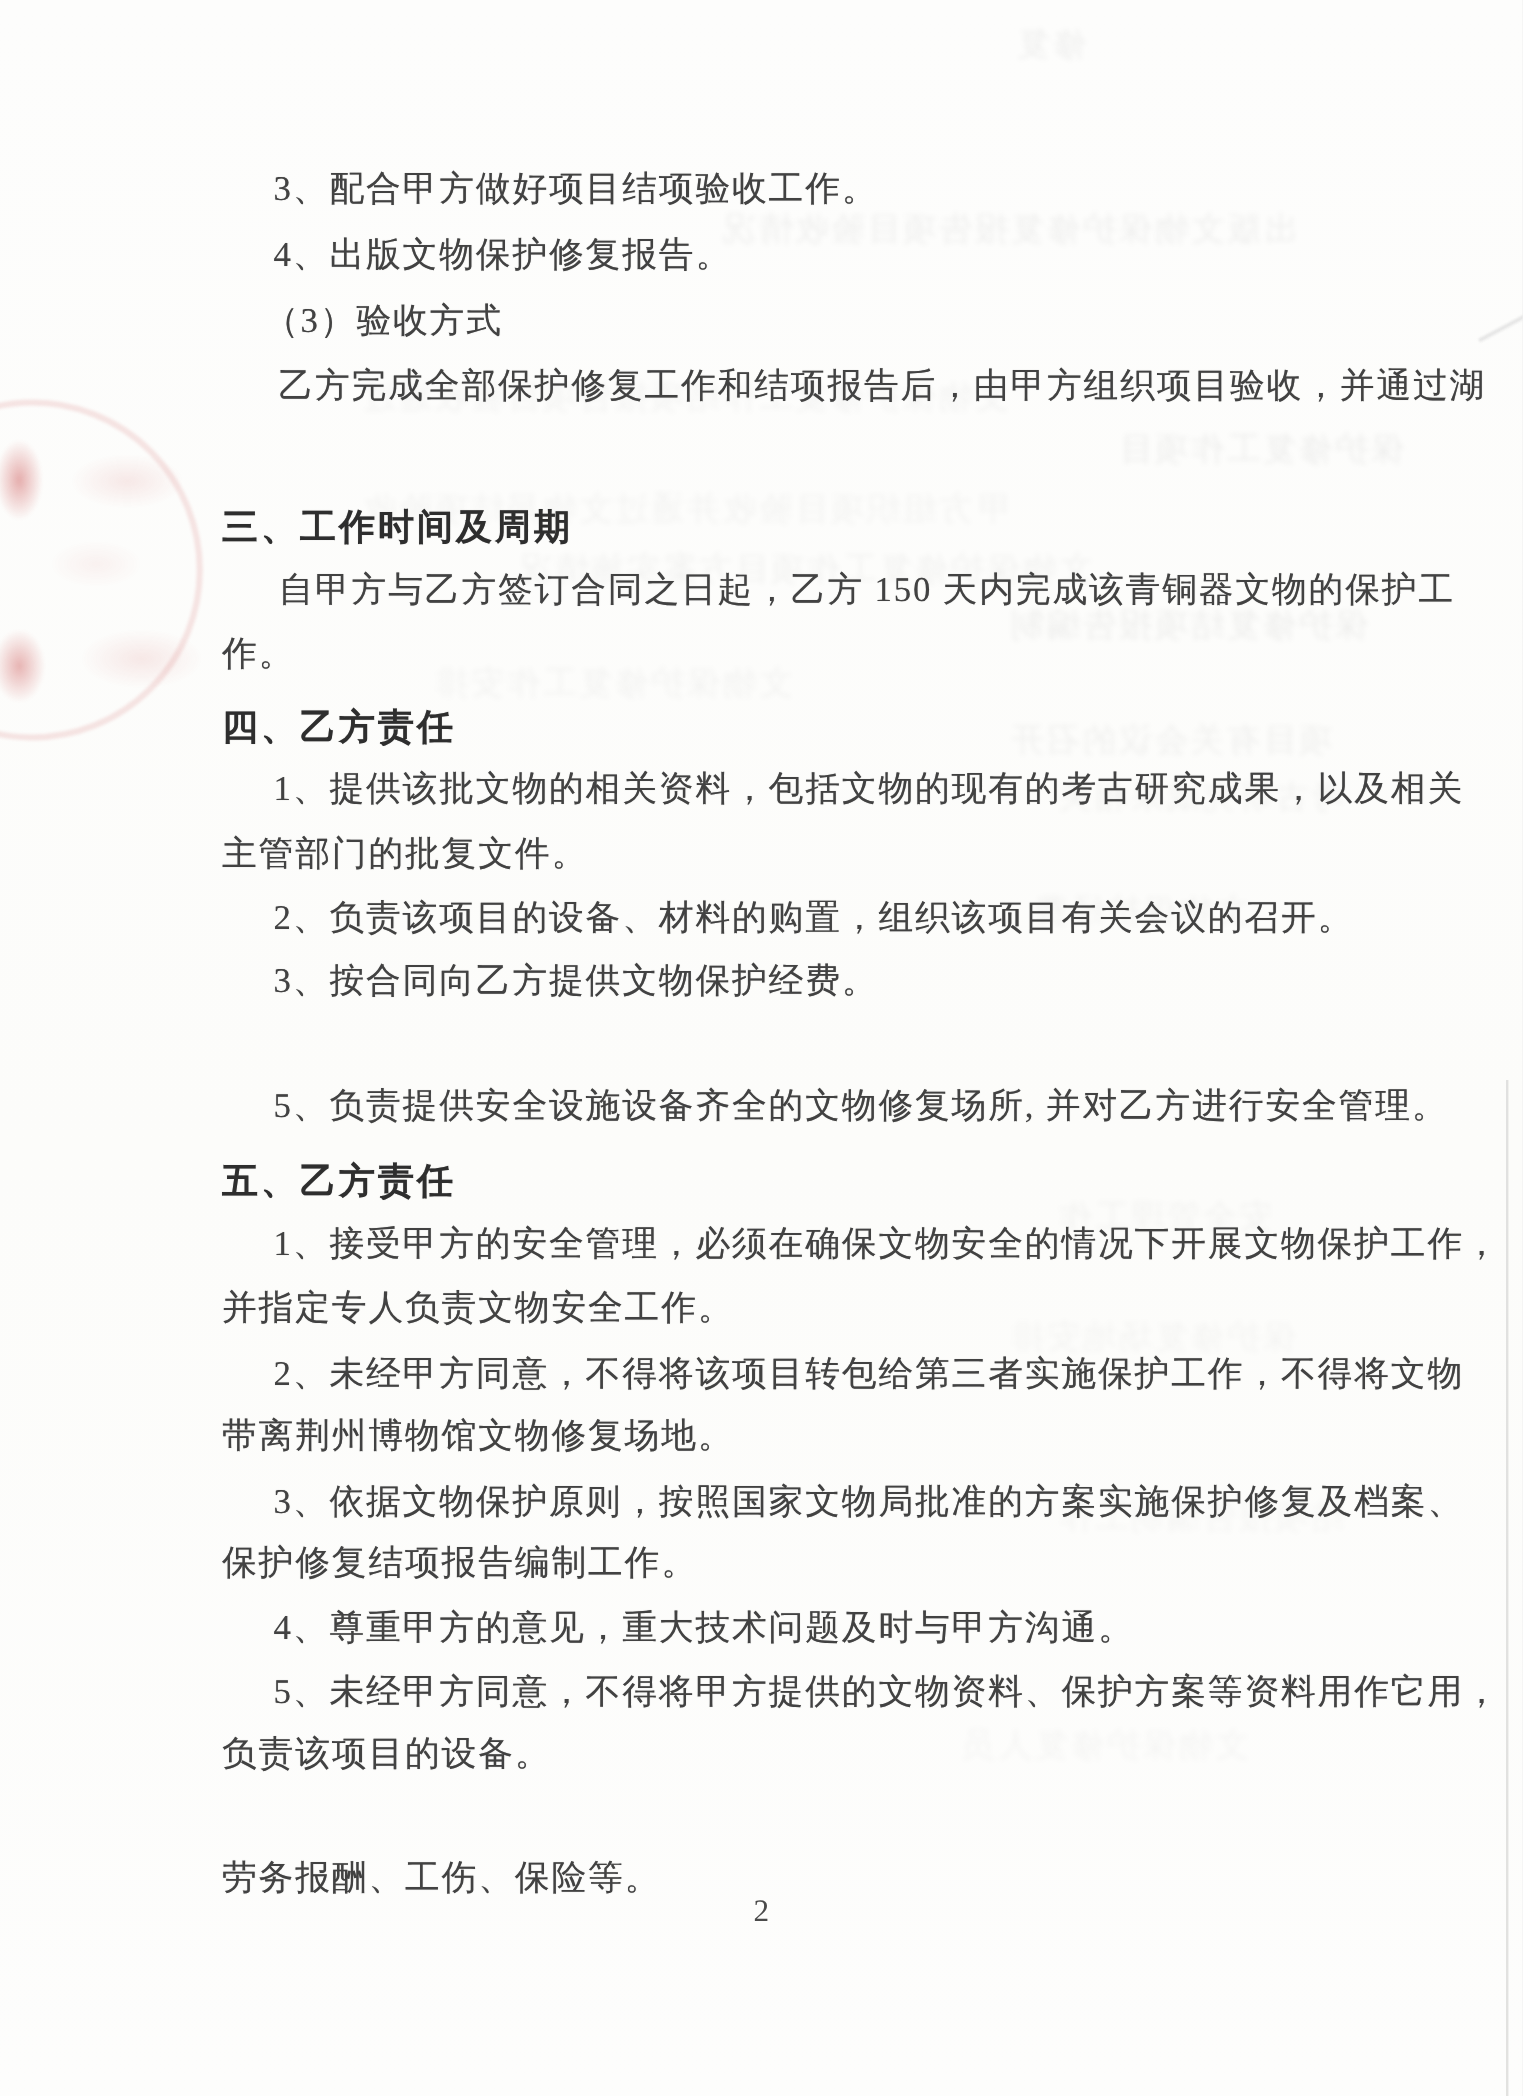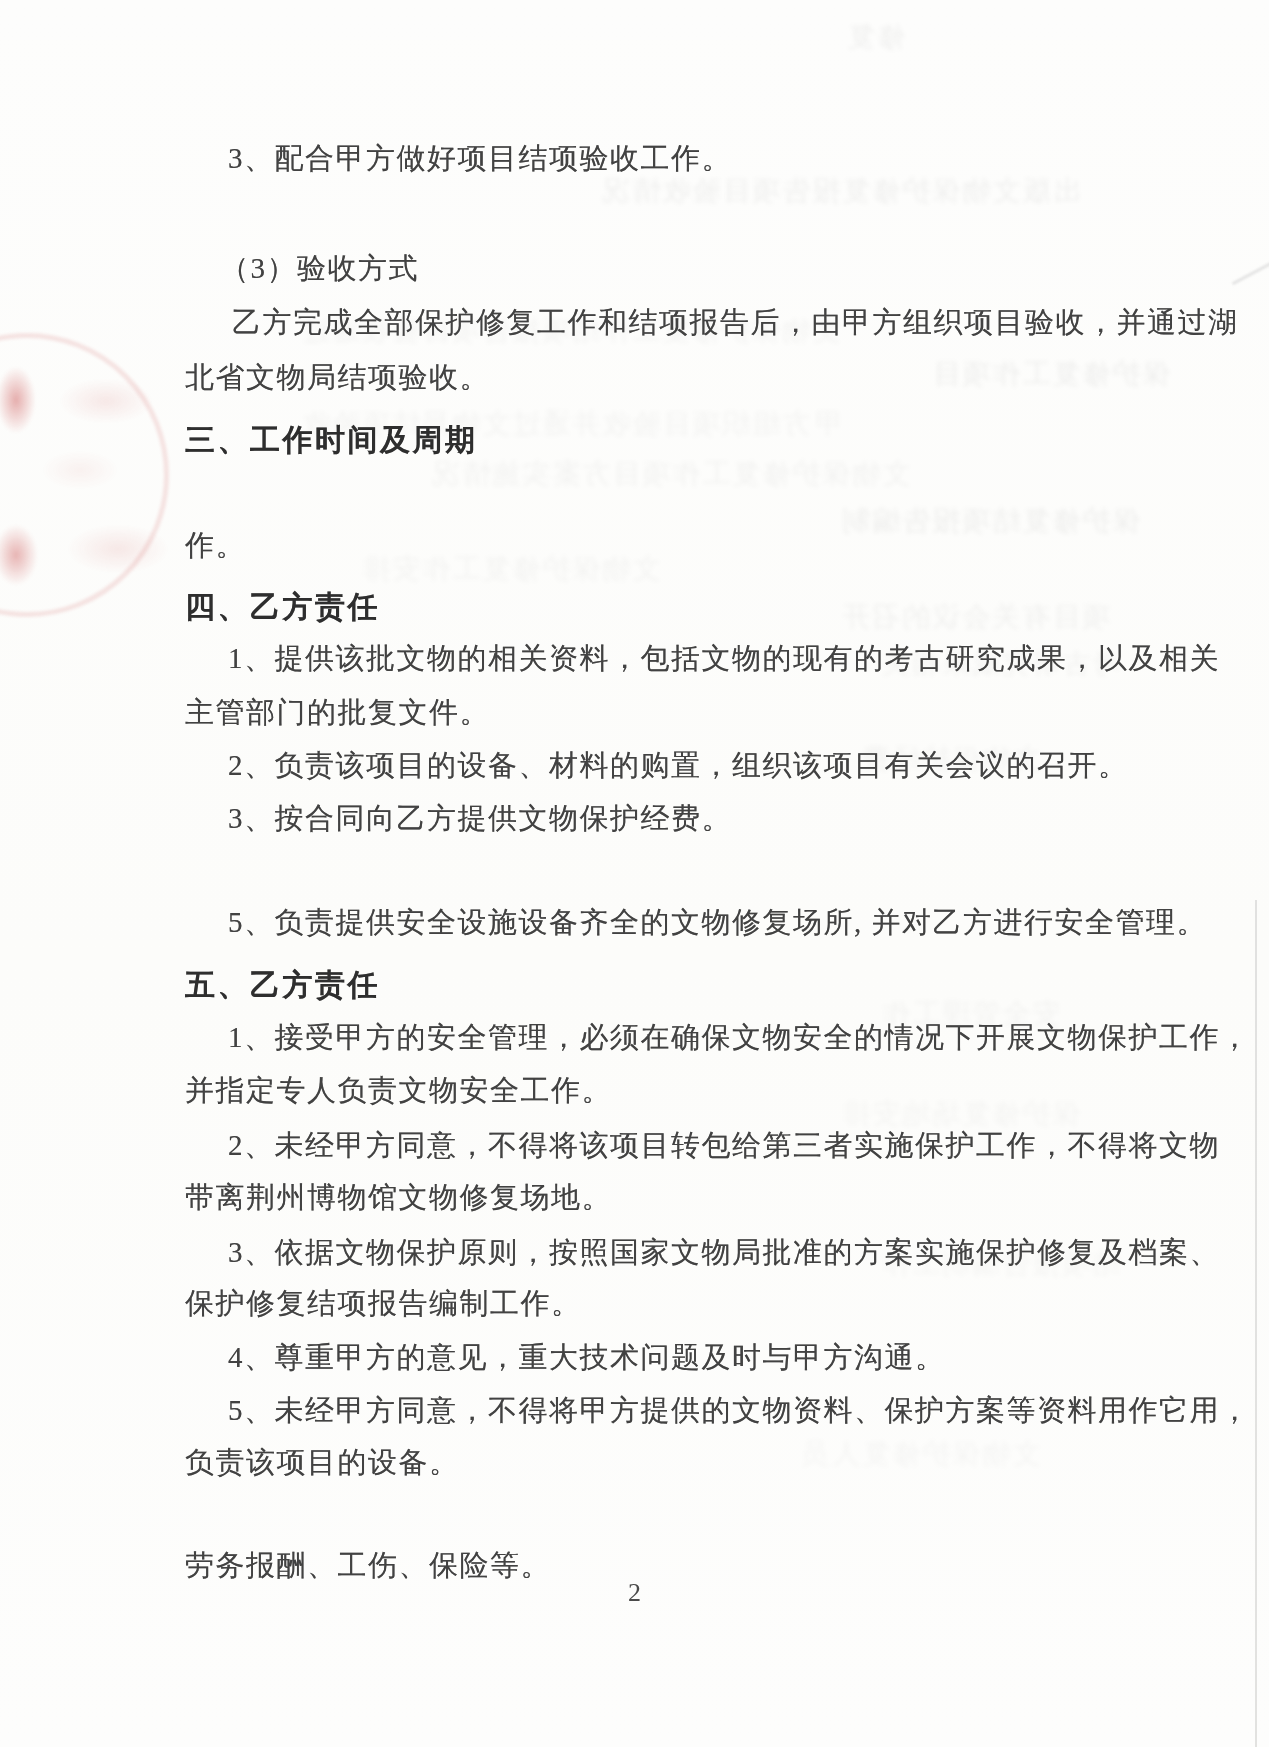--- a/index.html
+++ b/index.html
@@ -92,24 +92,25 @@
   <div class="ghost" style="left:840px;top:598px;opacity:.09">项目有关会议的召开</div>
   <div class="ghost" style="left:880px;top:645px;opacity:.08">考古研究成果相关</div>
   <div class="ghost" style="left:860px;top:740px;opacity:.07">文物保护经费</div>
   <div class="ghost" style="left:880px;top:995px;opacity:.07">安全管理工作</div>
   <div class="ghost" style="left:840px;top:1095px;opacity:.06">保护修复场地安排</div>
   <div class="ghost" style="left:880px;top:1245px;opacity:.06">结项报告编制工作</div>
   <div class="ghost" style="left:800px;top:1435px;opacity:.06">文物保护修复人员</div>
   <div class="ghost" style="left:845px;top:18px;opacity:.10">修复</div>
 
   <div class="ln ind" style="top:138px">3、配合甲方做好项目结项验收工作。</div>
+  <div class="ln ind" style="top:193px">4、出版文物保护修复报告。</div>
   <div class="ln bracket" style="top:248px">（3）验收方式</div>
   <div class="ln p" style="top:302px">乙方完成全部保护修复工作和结项报告后，由甲方组织项目验收，并通过湖</div>
-  <div class="ln flush" style="top:357px">北省文物局结项验收。</div>
   <div class="ln flush hd" style="top:420px">三、工作时间及周期</div>
+  <div class="ln p" style="top:472px">自甲方与乙方签订合同之日起，乙方 150 天内完成该青铜器文物的保护工</div>
   <div class="ln flush" style="top:525px">作。</div>
   <div class="ln flush hd" style="top:587px">四、乙方责任</div>
   <div class="ln ind" style="top:638px">1、提供该批文物的相关资料，包括文物的现有的考古研究成果，以及相关</div>
   <div class="ln flush" style="top:692px">主管部门的批复文件。</div>
   <div class="ln ind" style="top:745px">2、负责该项目的设备、材料的购置，组织该项目有关会议的召开。</div>
   <div class="ln ind" style="top:798px">3、按合同向乙方提供文物保护经费。</div>
   <div class="ln ind" style="top:902px">5、负责提供安全设施设备齐全的文物修复场所, 并对乙方进行安全管理。</div>
   <div class="ln flush hd" style="top:965px">五、乙方责任</div>
   <div class="ln ind" style="top:1017px">1、接受甲方的安全管理，必须在确保文物安全的情况下开展文物保护工作，</div>
   <div class="ln flush" style="top:1070px">并指定专人负责文物安全工作。</div>

